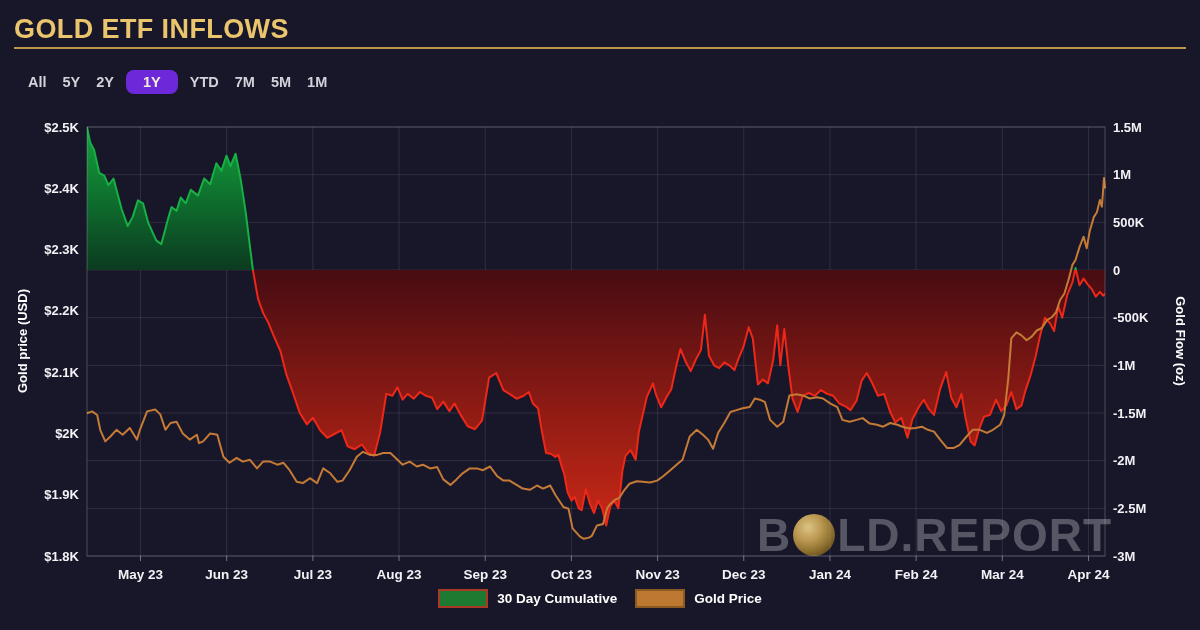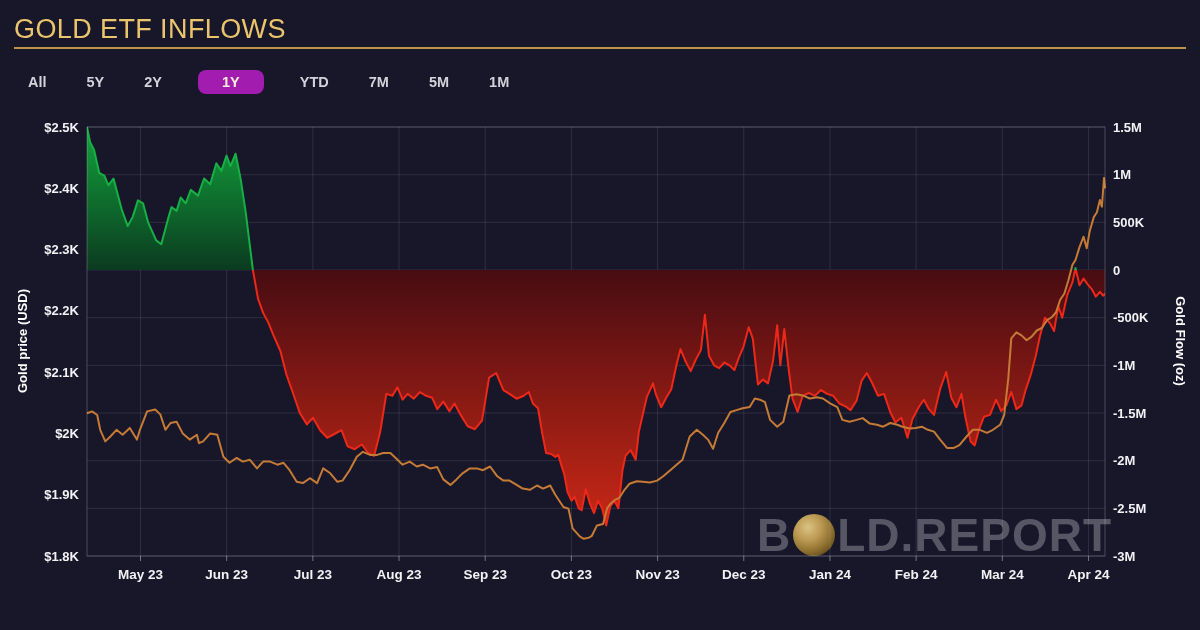--- a/index.html
+++ b/index.html
@@ -1,25 +1,25 @@
 <!DOCTYPE html>
 <html><head>
 <meta charset="utf-8">
 <style>
   html,body{margin:0;padding:0;background:#181629;}
   .page{position:relative;width:1200px;height:630px;background:#181629;overflow:hidden;
         font-family:"Liberation Sans",sans-serif;}
-  .title{position:absolute;left:14px;top:14px;font-size:27px;font-weight:400;
+  .title{position:absolute;left:14px;top:14px;font-size:27px;font-weight:700;
          letter-spacing:.4px;color:#eac56e;}
   .title-rule{position:absolute;left:14px;top:47px;width:1172px;height:2px;background:#bb9447;}
-  .rangebar{position:absolute;left:24px;top:70px;display:flex;align-items:center;gap:32px;}
+  .rangebar{position:absolute;left:24px;top:70px;display:flex;align-items:center;gap:8px;}
   .rangebar .btn{font-size:14.5px;font-weight:700;color:#d2d2da;cursor:pointer;
                  padding:4px 4px;border:none;background:transparent;
                  font-family:"Liberation Sans",sans-serif;}
-  .rangebar .btn.active{background:#a21caf;color:#f4edd9;border-radius:8px;padding:4px 24px;}
+  .rangebar .btn.active{background:#6d28d9;color:#f4edd9;border-radius:8px;padding:4px 17px;}
   .watermark{position:absolute;right:88px;bottom:68px;display:flex;align-items:center;
              z-index:0;pointer-events:none;}
   .watermark span{font-size:46px;font-weight:800;letter-spacing:1px;color:rgba(140,140,152,.55);}
   .coin{width:42px;height:42px;border-radius:50%;margin:0 2px;opacity:.92;
         background:radial-gradient(circle at 36% 32%, #ecd28b 0%, #c9a455 34%, #96762f 62%, #5d4716 86%, #3a2d0e 100%);}
   svg.plot{position:absolute;left:0;top:0;z-index:1;}
   text.tick{fill:#f2f2f5;font-size:13px;font-weight:700;}
   text.xtick{fill:#f2f2f5;font-size:13.5px;font-weight:700;}
   text.axtitle{fill:#ffffff;font-size:13px;font-weight:700;}
   .legend{position:absolute;left:0;top:589px;width:100%;display:flex;justify-content:center;
@@ -145,13 +145,23 @@
         <text x="743.76" y="579" text-anchor="middle" class="xtick">Dec 23</text>
         <text x="829.94" y="579" text-anchor="middle" class="xtick">Jan 24</text>
         <text x="916.1200000000001" y="579" text-anchor="middle" class="xtick">Feb 24</text>
         <text x="1002.3000000000001" y="579" text-anchor="middle" class="xtick">Mar 24</text>
         <text x="1088.48" y="579" text-anchor="middle" class="xtick">Apr 24</text>
         <text x="27" y="341" text-anchor="middle" class="axtitle" transform="rotate(-90 27 341)">Gold price (USD)</text>
         <text x="1176" y="341" text-anchor="middle" class="axtitle" transform="rotate(90 1176 341)">Gold Flow (oz)</text>
       </g>
   </svg>
 
+  <div class="legend">
+    <div class="legend-item">
+      <span class="legend-swatch" id="sw0" style="background: rgb(30, 122, 48); border: 2px solid rgb(169, 56, 38);"></span>
+      <span class="legend-label">30 Day Cumulative</span>
+    </div>
+    <div class="legend-item">
+      <span class="legend-swatch" id="sw1" style="background: rgb(189, 121, 49); border: 2px solid rgb(138, 90, 32);"></span>
+      <span class="legend-label">Gold Price</span>
+    </div>
+  </div>
 </div>
 
 </body></html>

